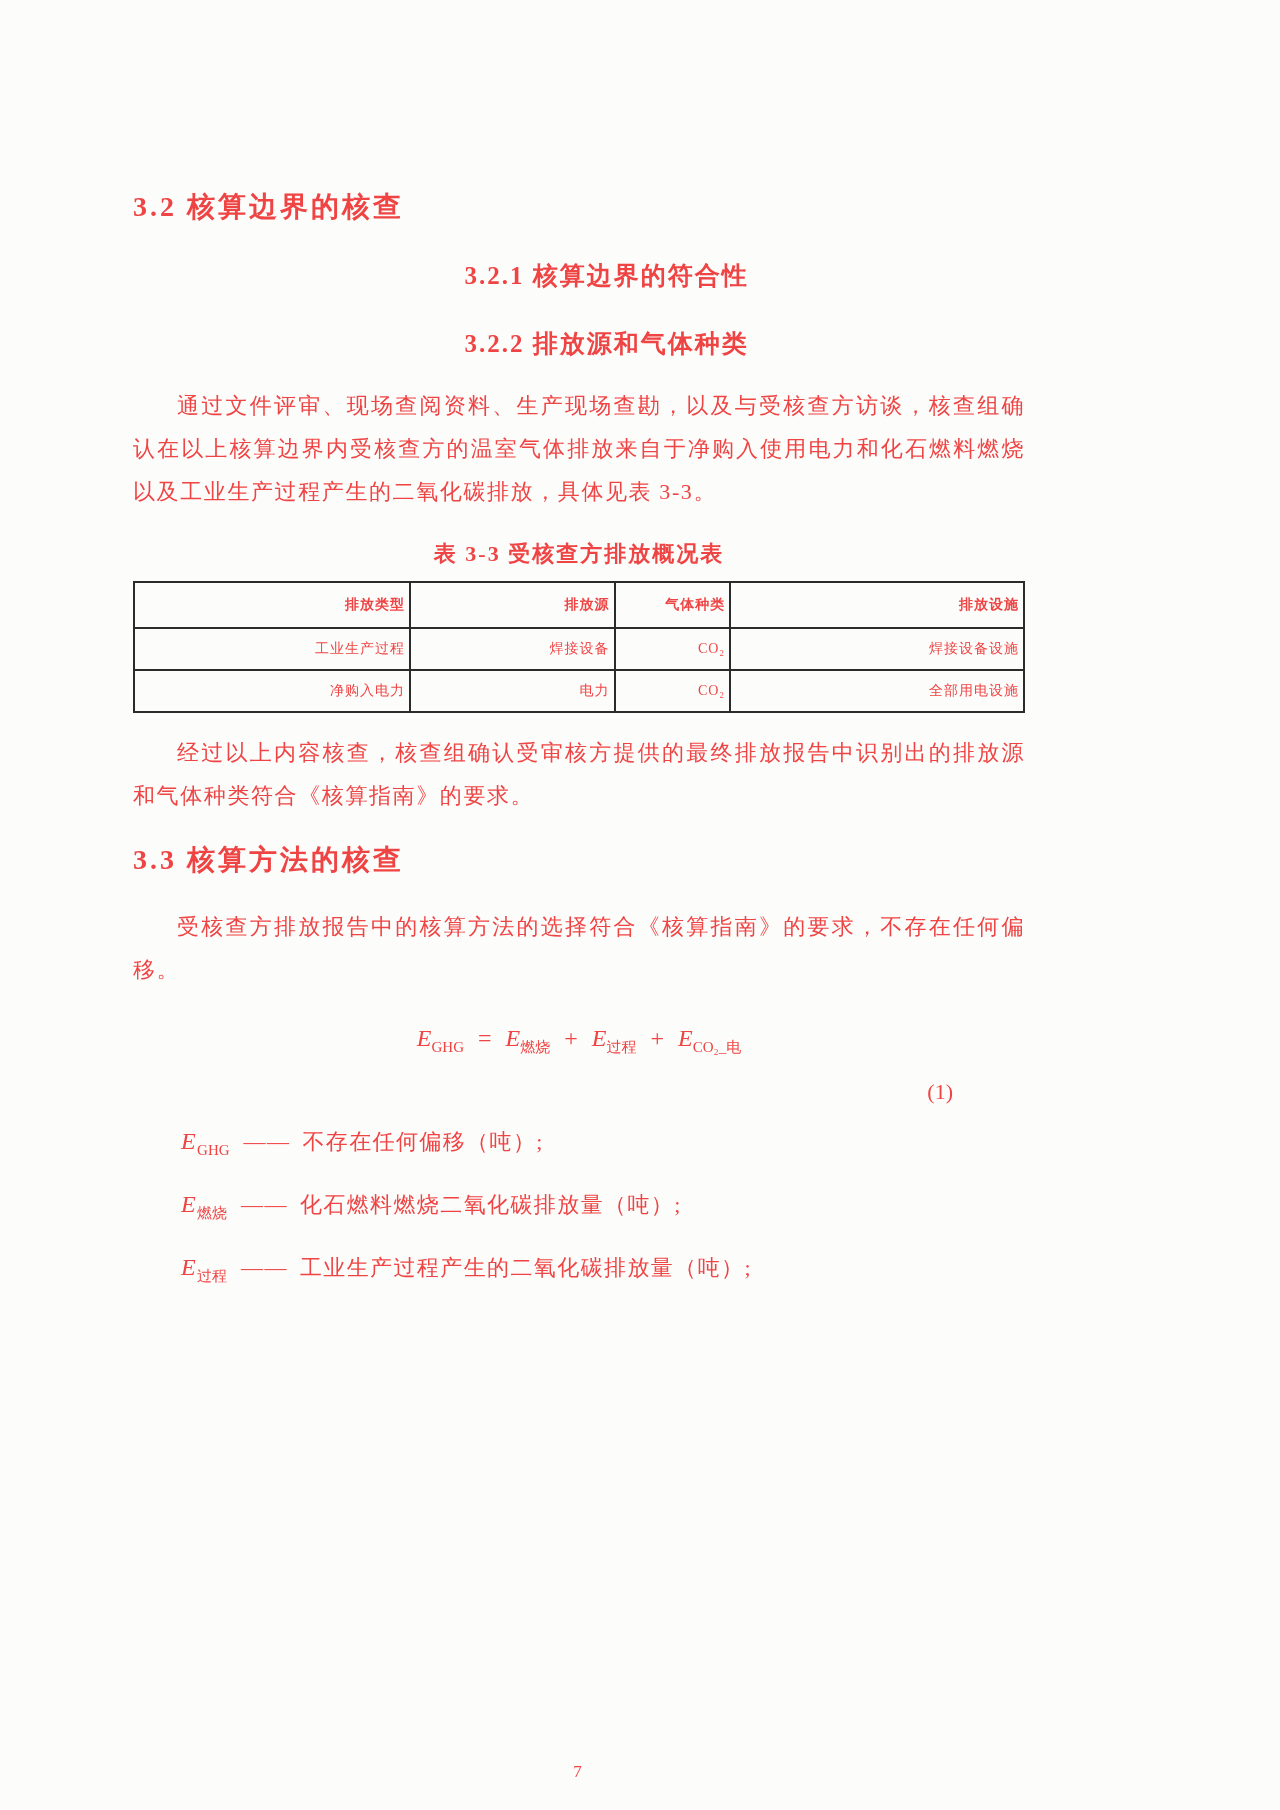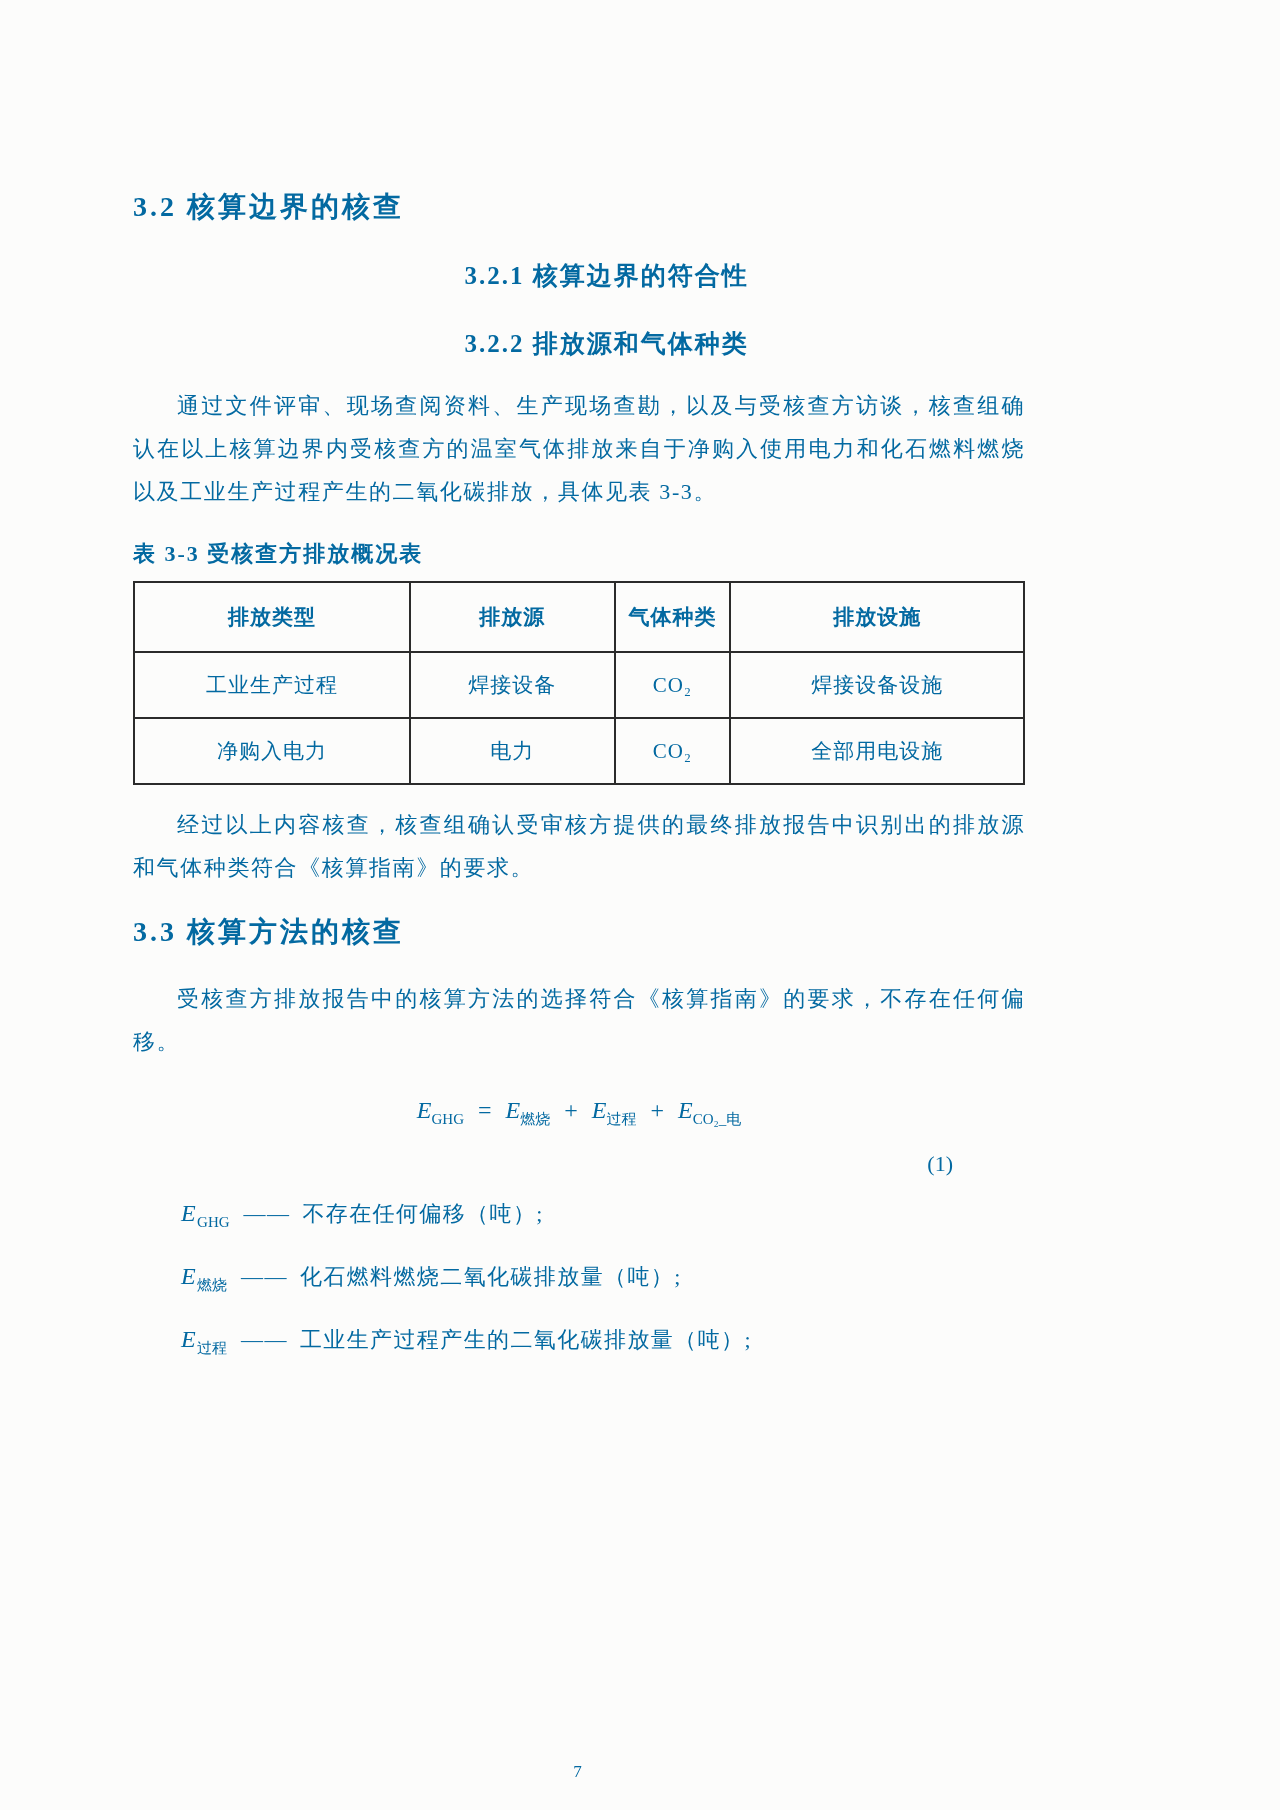--- a/index.html
+++ b/index.html
@@ -6,21 +6,21 @@
     margin: 0;
     padding: 0;
     background: #e8e8e6;
   }
   .page {
     position: relative;
     width: 1280px;
     height: 1810px;
     margin: 0 auto;
     background: #fcfcfb;
-    color: #0369a1;
+    color: #ef4444;
     font-family: "Liberation Serif", "DejaVu Serif", serif;
     overflow: hidden;
     box-sizing: border-box;
     padding: 190px 130px 0 133px;
   }
   .content { width: 892px; }
 
   .h-sec {
     font-size: 28px;
     font-weight: bold;
@@ -43,34 +43,35 @@
     text-align: justify;
     text-indent: 2em;
     margin: 0;
   }
   p.mt { margin-top: 24px; }
 
   .table-caption {
     font-size: 22px;
     font-weight: bold;
     letter-spacing: 2px;
+    text-align: center;
     margin-top: 26px;
   }
   table.emissions {
     width: 100%;
     border-collapse: collapse;
     margin-top: 12px;
     table-layout: fixed;
   }
   table.emissions th, table.emissions td {
     border: 2px solid #2b2b2b;
-    text-align: center;
-    font-size: 21px;
+    text-align: right;
+    font-size: 14px;
     letter-spacing: 1px;
-    padding: 12px 4px;
+    padding: 0 4px;
   }
   table.emissions th { height: 44px; font-weight: bold; }
   table.emissions td { height: 40px; font-weight: normal; }
   col.c1 { width: 31%; }
   col.c2 { width: 23%; }
   col.c3 { width: 13%; }
   col.c4 { width: 33%; }
 
   .formula-line {
     margin-top: 34px;

